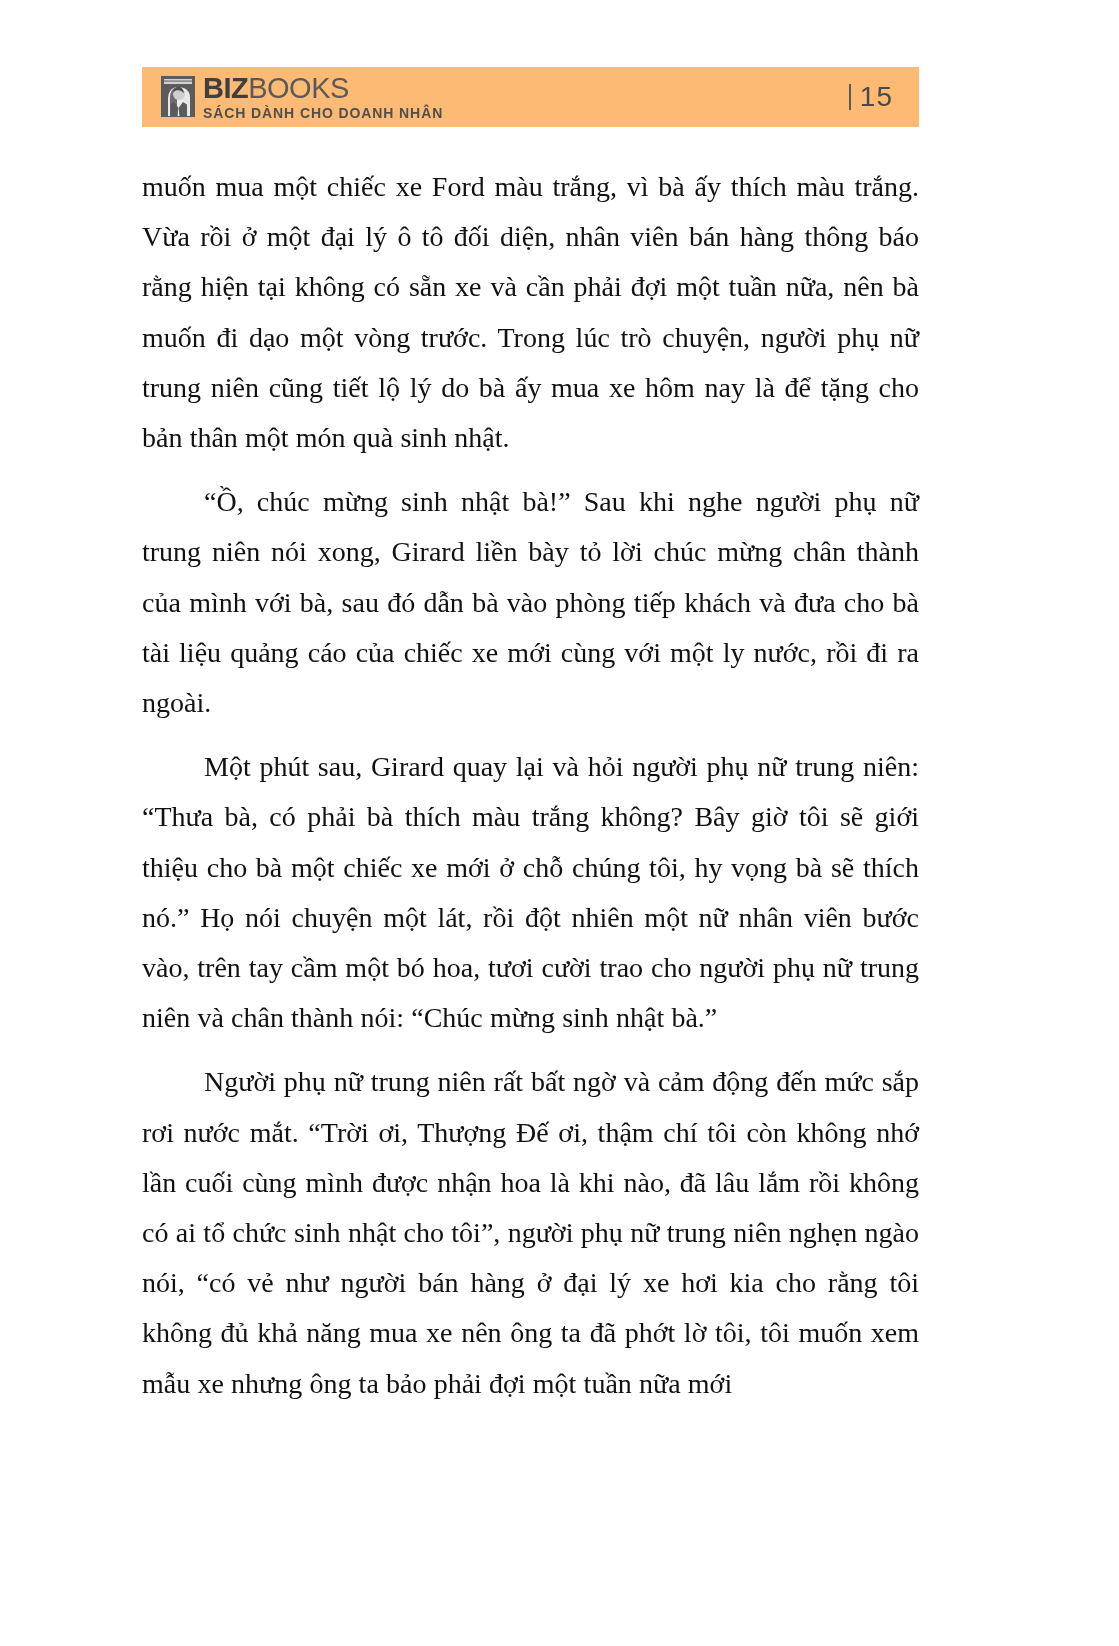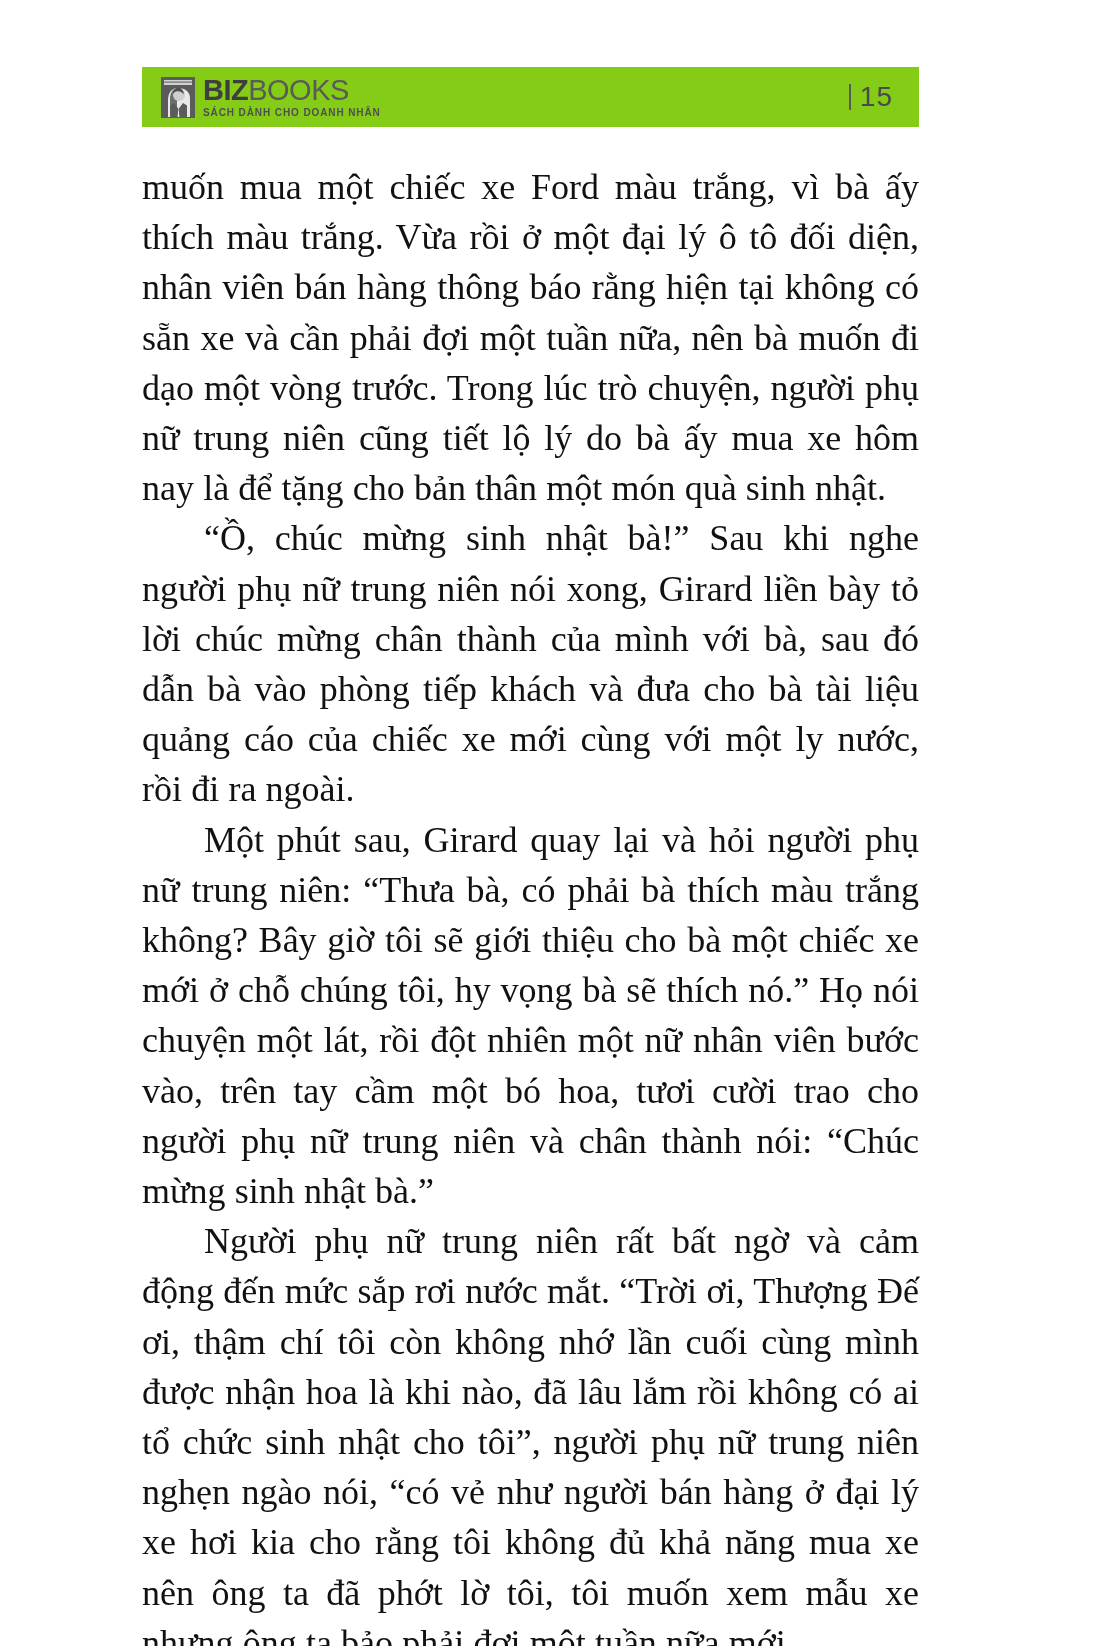--- a/index.html
+++ b/index.html
@@ -25,21 +25,21 @@
     background: #ffffff;
   }
 
   
   .header-band {
     position: absolute;
     left: 142px;
     top: 67px;
     width: 777px;
     height: 60px;
-    background: #84cc16;
+    background: #fdba74;
     display: flex;
     align-items: center;
     justify-content: space-between;
     padding: 0 22px 0 18px;
     box-sizing: border-box;
   }
 
   .brand {
     display: flex;
     align-items: center;
@@ -66,21 +66,21 @@
     font-size: 29px;
     letter-spacing: -0.5px;
     color: #4d4d4d;
     line-height: 1.02;
   }
   .brand-name .biz { color: #3f3f3f; }
   .brand-name .books { color: #5a5a5a; font-weight: 400; }
   .brand-tagline {
     font-family: "Liberation Sans", "DejaVu Sans", sans-serif;
     font-weight: 700;
-    font-size: 10px;
+    font-size: 14px;
     letter-spacing: 0.9px;
     color: #4f4f4f;
     margin-top: 3px;
     white-space: nowrap;
   }
 
   .folio {
     font-family: "Liberation Sans", "DejaVu Sans", sans-serif;
     font-size: 28px;
     color: #4a4a4a;
@@ -100,30 +100,30 @@
   
   .body-text {
     position: absolute;
     left: 142px;
     top: 162px;
     width: 777px;
   }
 
   .para {
     margin: 0;
-    font-size: 36px;
+    font-size: 28px;
     line-height: 50.2px;
     text-align: justify;
     text-justify: inter-word;
     color: #111111;
     hyphens: none;
     word-spacing: 0.2px;
   }
   .para.indent { text-indent: 62px; }
-  .para + .para { margin-top: 0; }
+  .para + .para { margin-top: 14px; }
 </style>
 </head>
 <body>
 
 <div class="page">
 
   <div class="header-band">
 
     <div class="brand">
       <span class="brand-mark">

